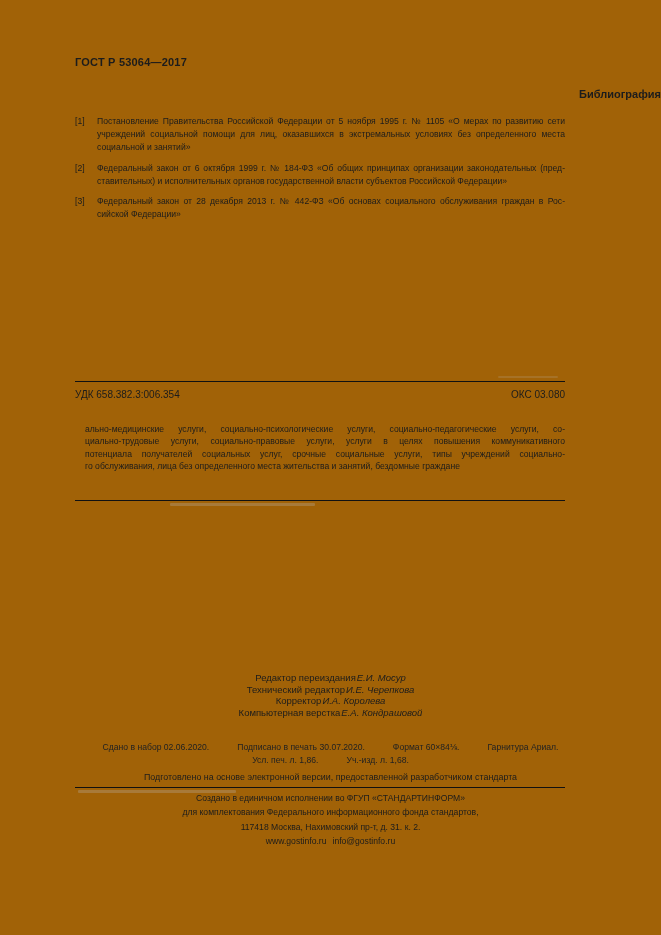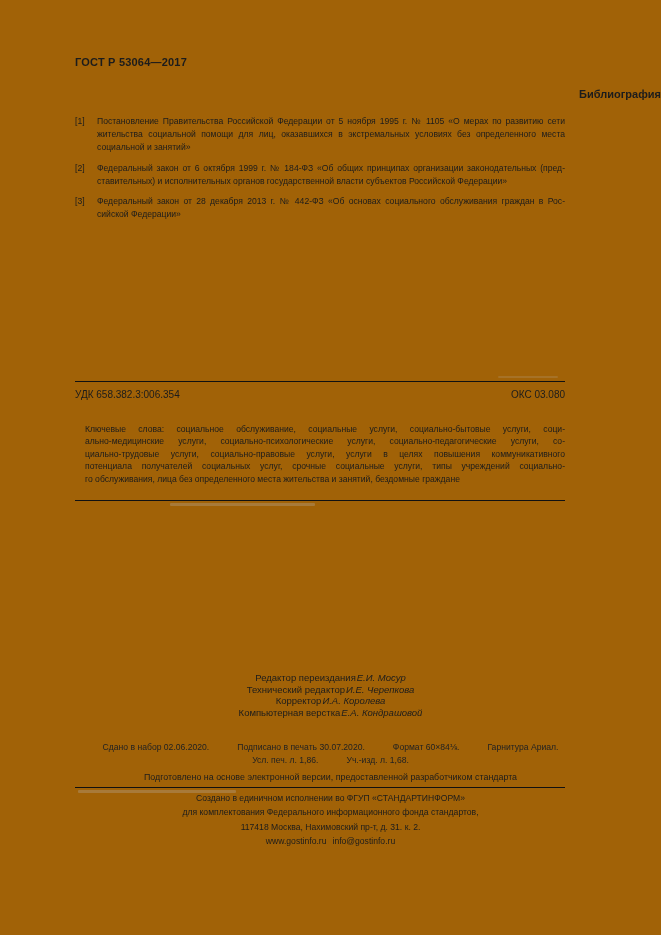--- a/index.html
+++ b/index.html
@@ -91,21 +91,21 @@
 <div class="page">
 
   <div class="doc-number">ГОСТ Р 53064—2017</div>
 
   <div class="section-title">Библиография</div>
 
   <div class="bib">
     <div class="entry">
       <span class="lbl">[1]</span>
       <div class="ln just">Постановление Правительства Российской Федерации от 5 ноября 1995 г. № 1105 «О мерах по развитию сети</div>
-      <div class="ln just">жительства социальной помощи для лиц, оказавшихся в экстремальных условиях без определенного места</div>
+      <div class="ln just">учреждений социальной помощи для лиц, оказавшихся в экстремальных условиях без определенного места</div>
       <div class="ln">социальной и занятий»</div>
     </div>
     <div class="entry">
       <span class="lbl">[2]</span>
       <div class="ln just">Федеральный закон от 6 октября 1999 г. № 184-ФЗ «Об общих принципах организации законодательных (пред-</div>
       <div class="ln">ставительных) и исполнительных органов государственной власти субъектов Российской Федерации»</div>
     </div>
     <div class="entry">
       <span class="lbl">[3]</span>
       <div class="ln just">Федеральный закон от 28 декабря 2013 г. № 442-ФЗ «Об основах социального обслуживания граждан в Рос-</div>
@@ -115,21 +115,20 @@
 
   <div class="artifact art3"></div>
   <div class="hr hr1"></div>
 
   <div class="udk-row">
     <span>УДК 658.382.3:006.354</span>
     <span>ОКС 03.080</span>
   </div>
 
   <div class="keywords">
-    <div class="ln just">Ключевые слова: социальное обслуживание, социальные услуги, социально-бытовые услуги, соци-</div>
     <div class="ln just">ально-медицинские услуги, социально-психологические услуги, социально-педагогические услуги, со-</div>
     <div class="ln just">циально-трудовые услуги, социально-правовые услуги, услуги в целях повышения коммуникативного</div>
     <div class="ln just">потенциала получателей социальных услуг, срочные социальные услуги, типы учреждений социально-</div>
     <div class="ln">го обслуживания, лица без определенного места жительства и занятий, бездомные граждане</div>
   </div>
 
   <div class="hr hr2"></div>
   <div class="artifact art1"></div>
 
   <div class="credits">

